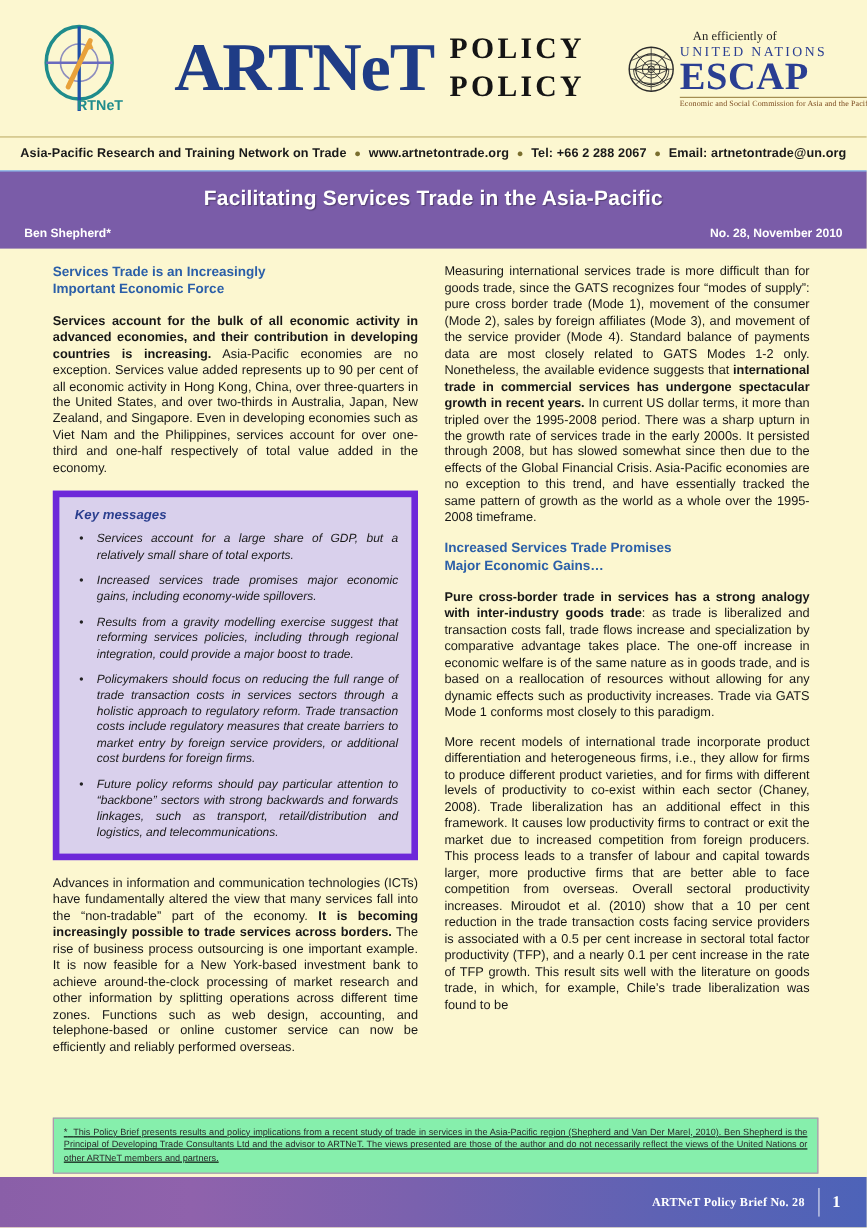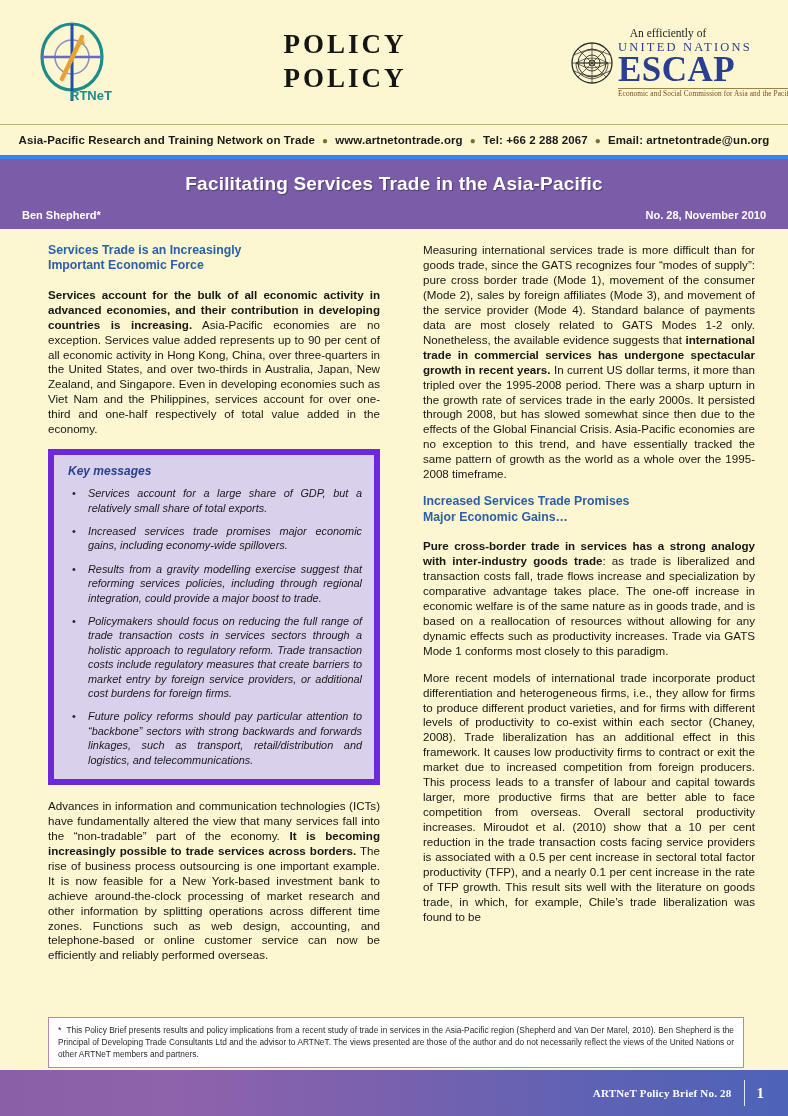--- a/index.html
+++ b/index.html
@@ -110,21 +110,21 @@
     border-top: 1px solid #9B8143;
     padding-top: 1px;
     margin-top: 1px;
     white-space: nowrap;
   }
 
   
   .contact-strip {
     height: 30px;
     border-top: 1px solid #BFAF6A;
-    border-bottom: 4px solid #3b82f6;
+    border-bottom: 1px solid #3b82f6;
     display: flex;
     align-items: center;
     justify-content: center;
     font-size: 11.5px;
     font-weight: bold;
     color: #1a1a1a;
     letter-spacing: 0.1px;
   }
   .contact-sep { color: #7a6f2e; margin: 0 7px; font-size: 10px; }
 
@@ -151,21 +151,21 @@
     font-size: 11px;
     font-weight: bold;
   }
 
   
   .content {
     flex: 1 1 auto;
     padding: 14px 44px 0 48px;
     box-sizing: border-box;
     display: flex;
-    gap: 43px;
+    gap: 24px;
     align-items: flex-start;
   }
   .col { width: 332px; flex: 0 0 332px; }
 
   .sec-head {
     color: #2B5FA8;
     font-size: 12.3px;
     font-weight: bold;
     line-height: 1.25;
     margin: 0 0 14px 0;
@@ -221,23 +221,24 @@
     color: #222;
   }
 
   
   .footnote-wrap {
     padding: 6px 44px 0 48px;
     box-sizing: border-box;
   }
   .footnote {
     border: 1px solid #B78BB0;
-    background: #ffffff;
+    background: #86efac;
     padding: 6px 9px 7px 9px;
     box-sizing: border-box;
+    text-decoration: underline;
   }
   .footnote p {
     margin: 0;
     font-size: 8.3px;
     line-height: 1.42;
     color: #2a2a2a;
     text-align: justify;
   }
   .footnote .star { font-size: 9px; }
 
@@ -287,20 +288,21 @@
         <circle cx="36" cy="38" rx="17" r="17" fill="none" stroke="#8D8DBE" stroke-width="1.5"></circle>
         <line x1="36" y1="5" x2="36" y2="82" stroke="#1F4FA8" stroke-width="3"></line>
         <line x1="6" y1="38" x2="66" y2="38" stroke="#6A6ABE" stroke-width="2.4"></line>
         <path d="M26 60 L46 18" stroke="#E8A13A" stroke-width="4.5" stroke-linecap="round"></path>
         <path d="M46 18 L41 27 L49 25 Z" fill="#E8A13A"></path>
         <text x="34" y="81" font-family="Liberation Sans, sans-serif" font-size="13" font-weight="bold" fill="#1F8C8C">RTNeT</text>
       </svg>
     </div>
 
     <div class="brand-block">
+      <div class="brand-artnet">ARTNeT</div>
       <div class="brand-policy">
         <div>POLICY</div>
         <div>POLICY</div>
       </div>
     </div>
 
     <div class="escap-block">
       <div class="escap-initiative">An efficiently of</div>
       <div class="escap-row">
         <svg class="un-emblem" viewBox="0 0 44 44">

